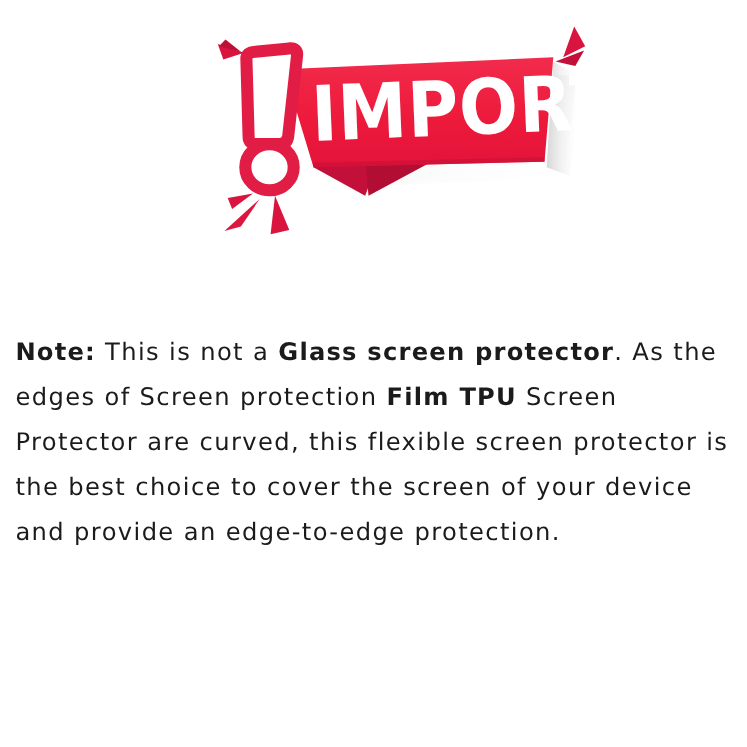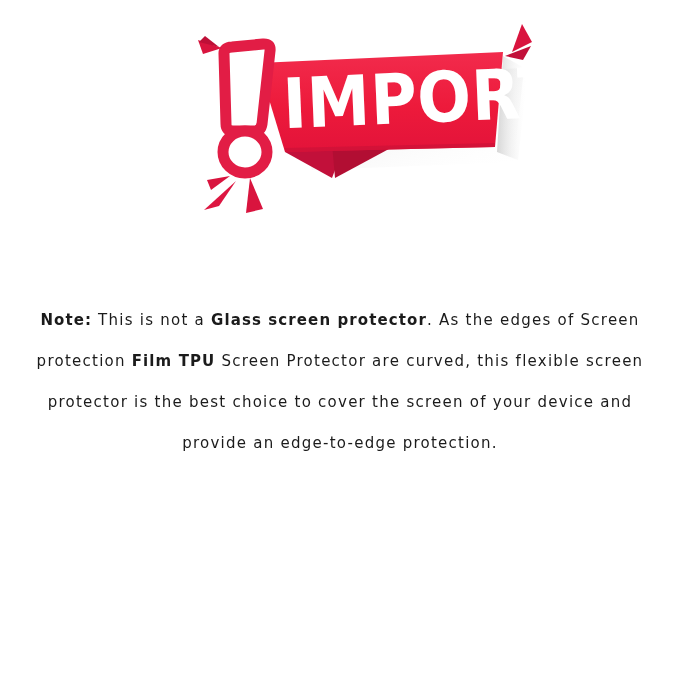--- a/index.html
+++ b/index.html
@@ -40,26 +40,26 @@
   
   .note-block {
     position: absolute;
     left: 14px;
     top: 300px;
     width: 652px;
   }
   .note-text {
     margin: 0;
     font-family: "DejaVu Sans", "Liberation Sans", sans-serif;
-    font-size: 15px;
+    font-size: 22px;
     line-height: 41px;
     letter-spacing: 1.25px;
     color: #1b1b1b;
     font-weight: 400;
-    text-align: center;
+    text-align: left;
     white-space: normal;
   }
   .note-text b {
     font-weight: 700;
     letter-spacing: 1.1px;
   }
   .note-seg {
     white-space: normal;
   }
 </style>

